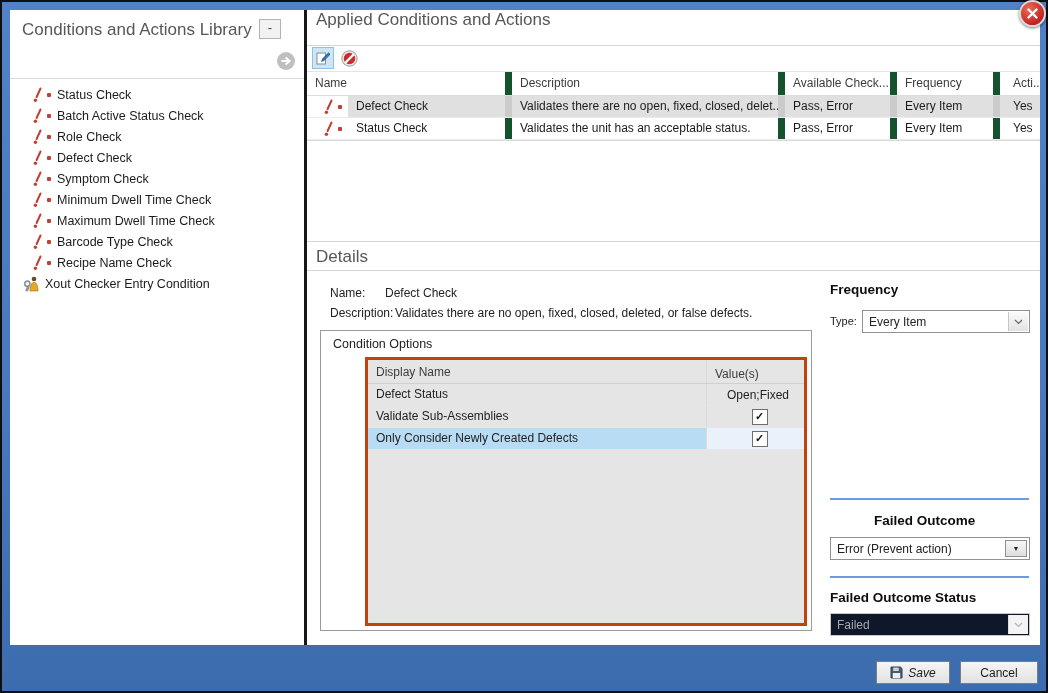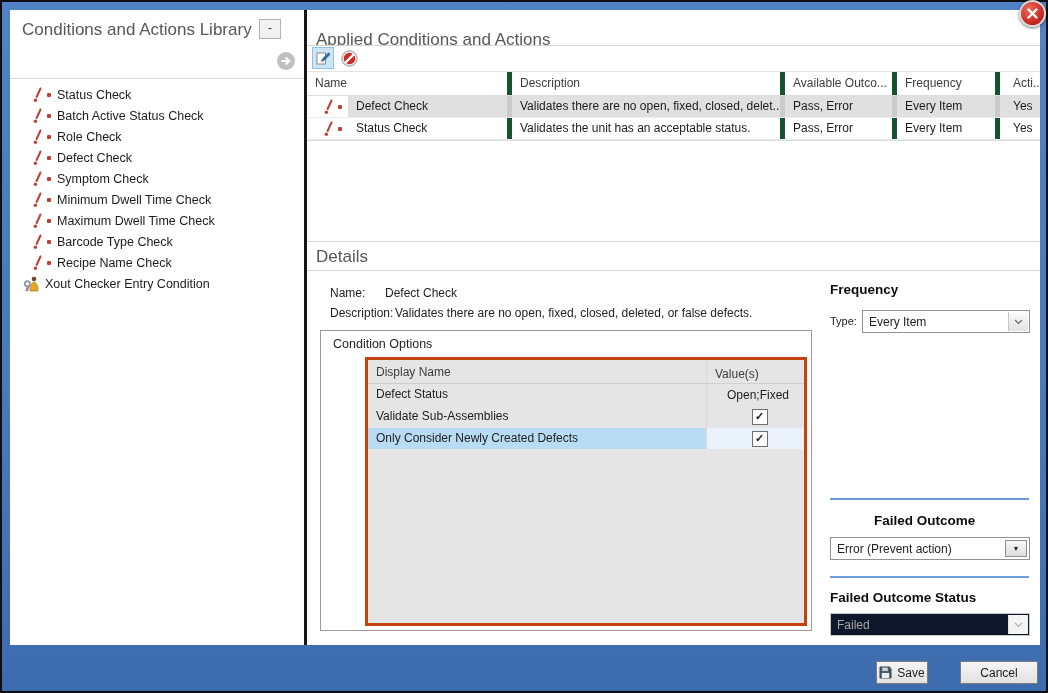--- a/index.html
+++ b/index.html
@@ -17,31 +17,31 @@
   .lp-list{position:absolute;left:0;top:74px;right:0;}
   .tree-item{height:21px;display:flex;align-items:center;padding-left:21px;font-size:12.5px;color:#1b1b1b;}
   .tree-item.entry{padding-left:13px;}
   .cond-icon{width:13px;height:16px;margin-right:3px;flex:0 0 auto;}
   .bullet{width:4px;height:4px;background:#bf4136;border-radius:1px;margin-right:6px;flex:0 0 auto;}
   .entry-icon{width:17px;height:16px;margin-right:5px;flex:0 0 auto;}
   
   .vsep{position:absolute;left:304px;top:10px;width:3px;height:635px;background:#16161b;}
   
   .right-panel{position:absolute;left:307px;top:10px;width:733px;height:635px;background:#fff;overflow:hidden;}
-  .rp-title{position:absolute;left:9px;top:20px;font-size:17px;font-weight:300;color:#575757;}
+  .rp-title{position:absolute;left:9px;top:0;font-size:17px;font-weight:300;color:#575757;}
   .hline{position:absolute;left:0;width:100%;height:1px;background:#d6d6d6;}
   .toolbar{position:absolute;left:0;top:36px;width:100%;height:25px;background:#fff;}
   .tb-btn{position:absolute;top:1px;width:22px;height:22px;display:flex;align-items:center;justify-content:center;box-sizing:border-box;}
   .tb-edit{left:5px;background:#cde6f7;border:1px solid #92c0e0;}
   .tb-block{left:31px;}
   
   .atable{position:absolute;left:0;top:62px;width:733px;border-bottom:1px solid #d9d9d9;}
   .arow{display:flex;height:21px;font-size:12px;color:#1c1c1c;align-items:stretch;}
   .ahead{height:23px;color:#3c3c3c;border-bottom:1px solid #dcdcdc;}
-  .acell{box-sizing:border-box;border-right:5px solid #14532d;padding:3px 0 0 8px;overflow:hidden;white-space:nowrap;}
+  .acell{box-sizing:border-box;border-right:7px solid #14532d;padding:3px 0 0 8px;overflow:hidden;white-space:nowrap;}
   .ahead .acell{padding-top:4px;}
   .c-name{width:205px;}.c-icon{width:41px;border-right:none;display:flex;align-items:center;justify-content:flex-end;padding:0 6px 0 0;}
   .c-name2{width:164px;}.c-desc{width:273px;}.c-avail{width:112px;}.c-freq{width:103px;}.c-acti{flex:1;border-right:none;padding-left:13px;}
   .sel .acell{background:#e0e0e0;border-right-color:#cbcbcb;}
   .sel .c-icon{background:#fff;}
   .arow.data{border-bottom:1px solid #ececec;}
   
   .details-title{position:absolute;left:9px;top:237px;font-size:17px;font-weight:300;color:#575757;}
   .d-label{position:absolute;font-size:12px;color:#222;}
   .cond-group{position:absolute;left:13px;top:320px;width:492px;height:301px;border:1px solid #9b9b9b;box-sizing:border-box;}
@@ -201,21 +201,21 @@
           <rect x="2.6" y="7.4" width="11.8" height="2.3" fill="#fff" transform="rotate(-45 8.5 8.5)"></rect>
         </svg>
       </div>
     </div>
     <div class="hline" style="top:61px;background:#e4e4e4"></div>
 
     <div class="atable">
       <div class="arow ahead">
         <div class="acell c-name">Name</div>
         <div class="acell c-desc">Description</div>
-        <div class="acell c-avail">Available Outco...</div>
+        <div class="acell c-avail">Available Check...</div>
         <div class="acell c-freq">Frequency</div>
         <div class="acell c-acti">Acti...</div>
       </div>
       <div class="arow data sel">
         <div class="acell c-icon">
           <svg width="13" height="16" viewBox="0 0 13 16">
               <path d="M9.5 1.5 L5.6 10" stroke="#bf4136" stroke-width="2" stroke-linecap="round" fill="none"></path>
               <circle cx="4.4" cy="13.2" r="1.7" fill="#bf4136"></circle>
             </svg>
           <span class="bullet" style="margin:0 0 0 3px"></span>
@@ -300,21 +300,21 @@
     <div class="combo disabled" style="left:523px;top:603px;width:200px;height:23px;">
       <span>Failed</span>
       <span class="chev">
         <svg width="9" height="6" viewBox="0 0 9 6">
             <path d="M1 1 L4.5 4.4 L8 1" stroke="#b3b3b3" stroke-width="1.3" fill="none"></path>
           </svg>
       </span>
     </div>
   </div>
 
-  <div class="btn" style="left:876px;top:661px;width:52px;">
+  <div class="btn" style="left:876px;top:661px;width:74px;font-style:italic;">
     <svg width="13" height="13" viewBox="0 0 13 13">
       <path d="M1 1 H10.4 L12 2.6 V12 H1 Z" fill="#4a5b6e" stroke="#32424f"></path>
       <rect x="3.2" y="1.6" width="5.6" height="3.4" fill="#c9d4dc"></rect>
       <rect x="2.8" y="7" width="7.4" height="5" fill="#e9eef2"></rect>
     </svg>
     <span>Save</span>
   </div>
   <div class="btn" style="left:960px;top:661px;width:78px;">
     <span>Cancel</span>
   </div>

